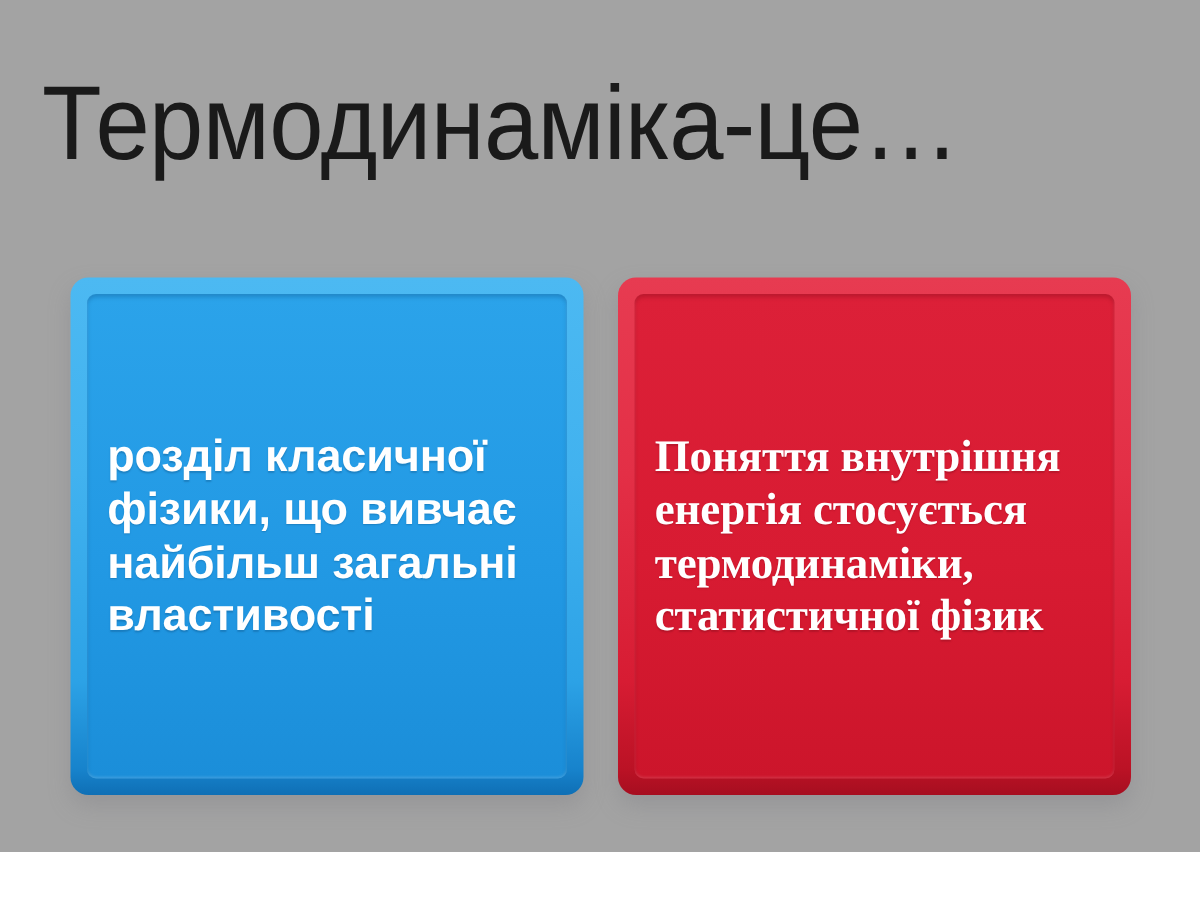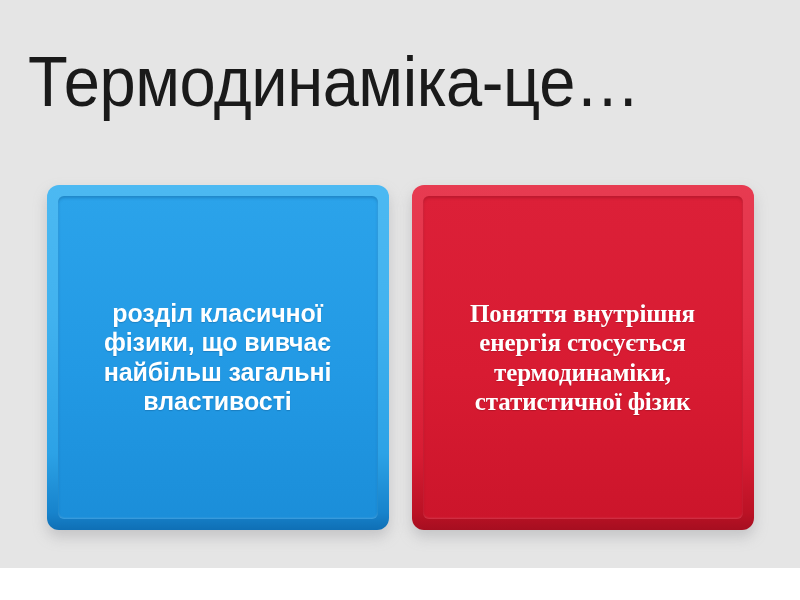--- a/index.html
+++ b/index.html
@@ -12,21 +12,21 @@
     height: 600px;
     background: #ffffff;
     font-family: "Liberation Sans", sans-serif;
     overflow: hidden;
   }
 
   .stage {
     position: relative;
     width: 800px;
     height: 568px;
-    background: #e5e5e5;
+    background: #a3a3a3;
   }
 
   
   .question-title {
     position: absolute;
     left: 28px;
     top: 40px;
     width: 768px;
     height: 84px;
     line-height: 84px;
@@ -85,24 +85,23 @@
     position: absolute;
     left: 0; right: 0; top: 0; bottom: 0;
     border-radius: 6px;
     pointer-events: none;
   }
 
   .answer-text {
     position: relative;
     z-index: 2;
     color: #ffffff;
-    font-size: 25px;
+    font-size: 30px;
     font-weight: bold;
     line-height: 1.17;
-    text-align: center;
     letter-spacing: -0.1px;
     word-break: break-word;
   }
 
   
   .card-blue {
     background:
       linear-gradient(180deg, #4cb9f2 0%, #41b2ef 38%, #2ca2e6 78%, #1783cc 95%, #0f6fb5 100%);
   }
   .card-blue .card-inner {

